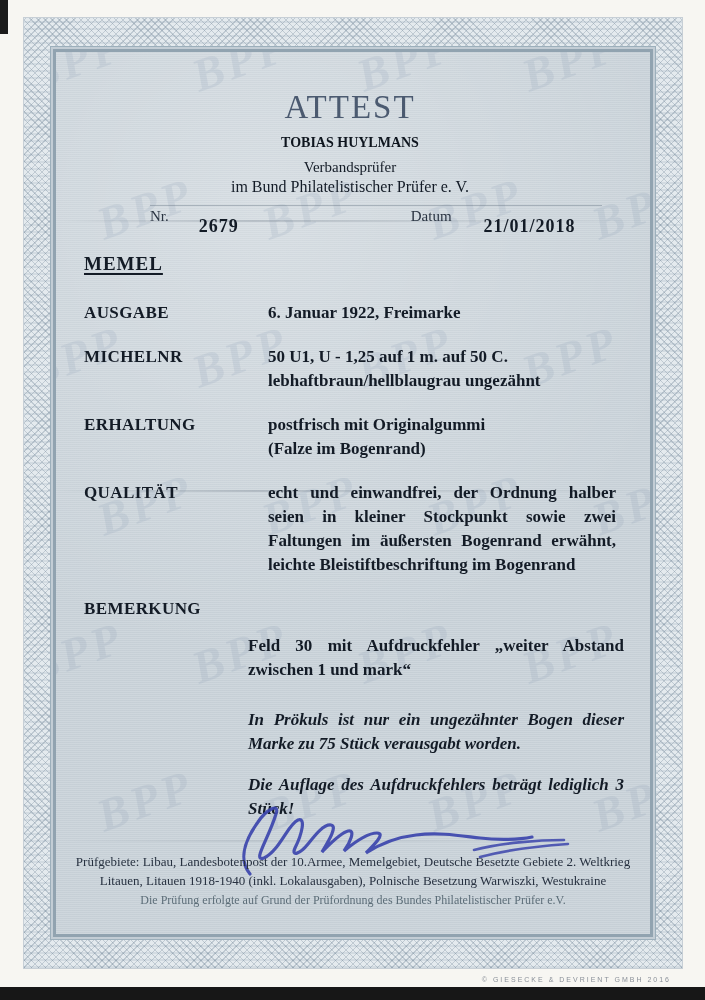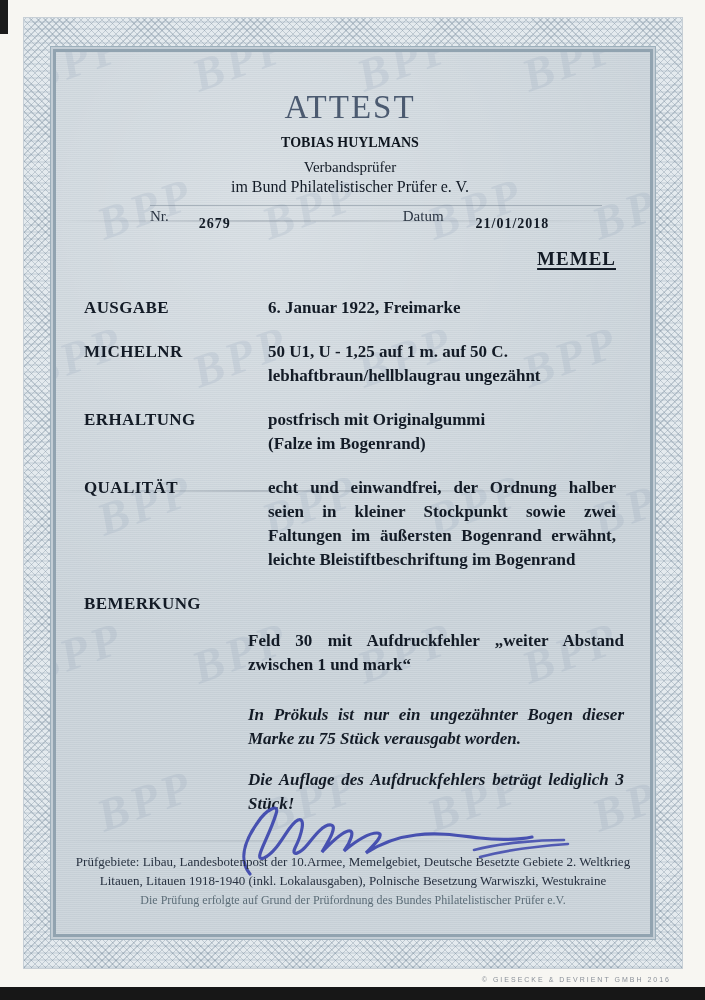--- a/index.html
+++ b/index.html
@@ -45,26 +45,26 @@
   .content{position:absolute;inset:0;box-sizing:border-box;padding:0 34px 0 28px;color:#131b26;}
 
   .title{margin-top:36px;text-align:center;font-size:33px;line-height:38px;letter-spacing:2px;color:#4b5a70;}
   .name{margin-top:4px;text-align:center;font-size:14px;line-height:26px;font-weight:bold;color:#0e151e;}
   .role{margin-top:2px;text-align:center;font-size:15px;line-height:19px;}
   .org{text-align:center;font-size:16px;line-height:20px;}
   .addr{text-align:center;font-size:16px;line-height:20px;}
 
   .nr-row{margin:8px 14px 0 66px;border-top:1px solid rgba(95,110,125,.4);display:flex;align-items:flex-start;}
   .nr-row .lbl{font-size:15px;color:#2a3442;padding-top:2px;text-align:center;}
-  .nr-row .val{font-size:14px;font-weight:bold;margin-top:10px;letter-spacing:1px;}
+  .nr-row .val{font-size:18px;font-weight:bold;margin-top:10px;letter-spacing:1px;}
   .nr-row .v-nr{margin-left:30px;}
   .nr-row .l-datum{margin-left:172px;}
   .nr-row .v-datum{margin-left:32px;}
 
-  .region{margin-top:16px;text-align:right;font-size:19px;font-weight:bold;letter-spacing:1px;
+  .region{margin-top:16px;text-align:left;font-size:19px;font-weight:bold;letter-spacing:1px;
     text-decoration:underline;text-decoration-thickness:2px;text-underline-offset:3px;}
 
   .fields{margin-top:26px;display:grid;grid-template-columns:164px 1fr;row-gap:13px;
     font-size:17px;font-weight:bold;line-height:24px;gap:20px;}
   .fields .flabel{letter-spacing:.4px;}
   .fields .fline{display:block;}
   .just{text-align:justify;}
 
   .para{margin-left:164px;margin-right:-8px;font-size:17px;font-weight:bold;line-height:24px;}
   .para.p1{margin-top:13px;}

